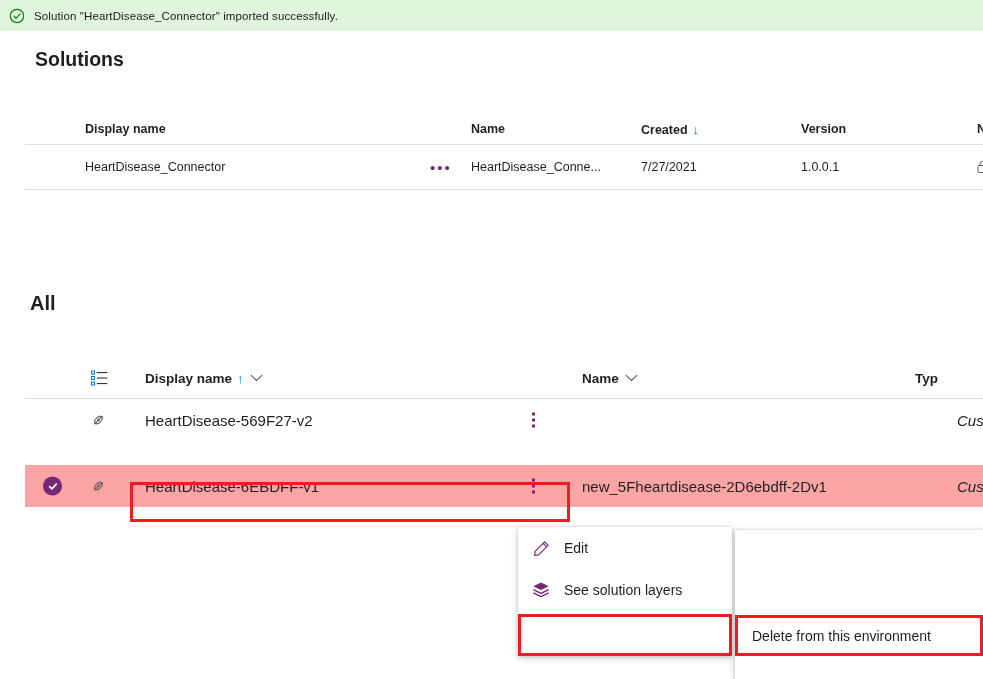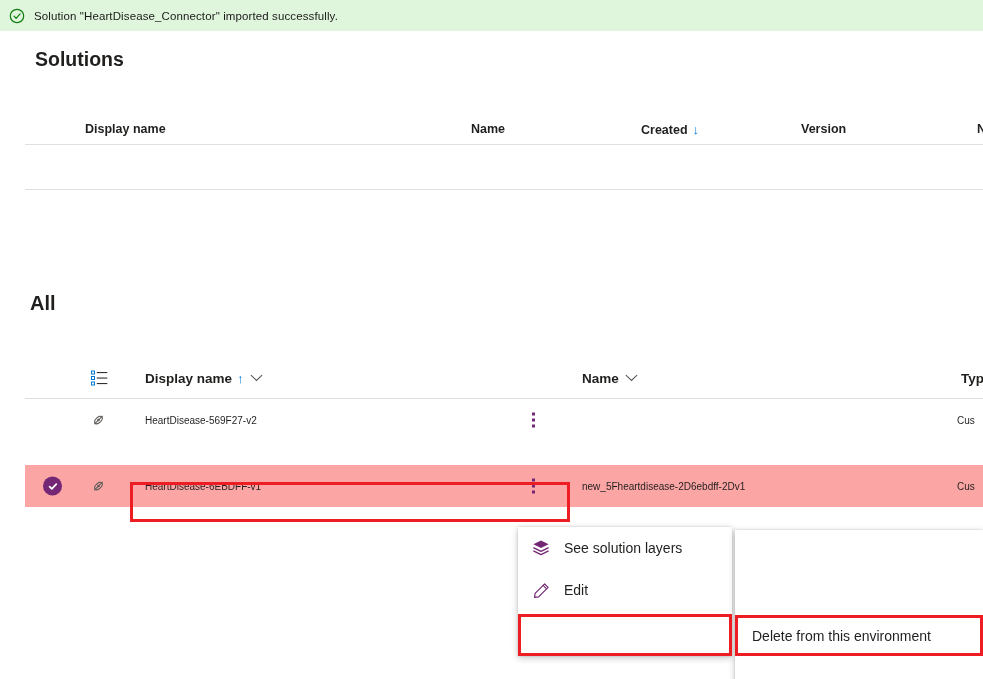--- a/index.html
+++ b/index.html
@@ -127,54 +127,54 @@
     position: absolute;
     top: 50%;
     transform: translateY(-50%);
     white-space: nowrap;
     display: flex;
     align-items: center;
   }
   .ah-icon    { left: 66px; }
   .ah-display { left: 120px; }
   .ah-name    { left: 557px; }
-  .ah-type    { left: 936px; }
+  .ah-type    { left: 890px; }
 
   .all-divider {
     position: absolute;
     left: 25px;
     width: 958px;
     height: 1px;
     background: #e1dfdd;
   }
   #all-div-top { top: 367px; }
 
   .all-row {
     position: absolute;
     left: 25px;
     width: 958px;
     height: 42px;
-    font-size: 10px;
+    font-size: 15px;
     color: #201f1e;
   }
   #all-row-1 { top: 368px; background: #ffffff; }
   #all-row-2 { top: 434px; background: #fca5a5; padding-left: 48px; }
 
   .all-row .cell {
     position: absolute;
     top: 50%;
     transform: translateY(-50%);
     white-space: nowrap;
   }
   .ar-check   { left: 18px; }
   .ar-icon    { left: 66px; }
   .ar-display { left: 120px; }
   .ar-kebab   { left: 507px; }
   .ar-name    { left: 557px; }
-  .ar-type    { left: 932px; }
+  .ar-type    { left: 932px; font-style: italic; }
 
   .check-circle {
     width: 19px; height: 19px;
     border-radius: 50%;
     background: #742774;
     display: flex;
     align-items: center;
     justify-content: center;
   }
   .check-circle svg { display: block; }
@@ -271,20 +271,33 @@
     <span class="cell c-name">Name</span>
     <span class="cell c-created">
       <span>Created</span><span class="sort-arrow">↓</span>
     </span>
     <span class="cell c-version">Version</span>
     <span class="cell c-n">N</span>
   </div>
 
   <div class="sol-divider" id="sol-div-top"></div>
 
+  <div class="sol-row">
+    <span class="cell c-display">HeartDisease_Connector</span>
+    <span class="cell c-ellip ellipsis-h">•••</span>
+    <span class="cell c-name">HeartDisease_Conne...</span>
+    <span class="cell c-created">7/27/2021</span>
+    <span class="cell c-version">1.0.0.1</span>
+    <span class="cell c-n">
+      <svg class="sol-lock" viewBox="0 0 11 13">
+        <rect x="1" y="5" width="9" height="7" rx="1" fill="none" stroke="#605e5c" stroke-width="1"></rect>
+        <path d="M3 5 V3.4 A2.5 2.5 0 0 1 8 3.4 V5" fill="none" stroke="#605e5c" stroke-width="1"></path>
+      </svg>
+    </span>
+  </div>
 
   <div class="sol-divider" id="sol-div-bot"></div>
 
   <div class="section-title" id="all-title">All</div>
 
   <div class="all-header">
     <span class="cell ah-icon">
       <svg width="17" height="17" viewBox="0 0 17 17">
         <rect x="0.5" y="1.5" width="3" height="3" fill="none" stroke="#0078d4" stroke-width="1"></rect>
         <rect x="0.5" y="7" width="3" height="3" fill="none" stroke="#0078d4" stroke-width="1"></rect>
@@ -358,39 +371,39 @@
           <i></i>
         </span>
     </span>
     <span class="cell ar-name">new_5Fheartdisease-2D6ebdff-2Dv1</span>
     <span class="cell ar-type">Cus</span>
   </div>
 
   <div class="menu" id="ctx-menu">
     <div class="menu-item">
       <span class="mi-icon">
+        <svg width="17" height="17" viewBox="0 0 17 17">
+          <path d="M11.6 1.9 L15.1 5.4 L5.6 14.9 L1.6 15.4 L2.1 11.4 Z" fill="none" stroke="#742774" stroke-width="1.15" stroke-linejoin="round"></path>
+          <path d="M10.1 3.4 L13.6 6.9" fill="none" stroke="#742774" stroke-width="1.15"></path>
+        </svg>
+      </span>
+      <span class="mi-label">Edit</span>
+    </div>
+
+    <div class="menu-item">
+      <span class="mi-icon">
         <svg width="18" height="18" viewBox="0 0 18 18">
           <path d="M9 1.6 L16.6 5.3 L9 9 L1.4 5.3 Z" fill="#742774"></path>
           <path d="M1.4 8.6 L9 12.3 L16.6 8.6" fill="none" stroke="#742774" stroke-width="1.3" stroke-linejoin="round"></path>
           <path d="M1.4 11.9 L9 15.6 L16.6 11.9" fill="none" stroke="#742774" stroke-width="1.3" stroke-linejoin="round"></path>
         </svg>
       </span>
       <span class="mi-label">See solution layers</span>
     </div>
 
-    <div class="menu-item">
-      <span class="mi-icon">
-        <svg width="17" height="17" viewBox="0 0 17 17">
-          <path d="M11.6 1.9 L15.1 5.4 L5.6 14.9 L1.6 15.4 L2.1 11.4 Z" fill="none" stroke="#742774" stroke-width="1.15" stroke-linejoin="round"></path>
-          <path d="M10.1 3.4 L13.6 6.9" fill="none" stroke="#742774" stroke-width="1.15"></path>
-        </svg>
-      </span>
-      <span class="mi-label">Edit</span>
-    </div>
-
   </div>
 
   <div class="menu" id="ctx-sub">
     <div class="sub-spacer"></div>
     <div class="menu-item">
       <span class="mi-label">Delete from this environment</span>
     </div>
   </div>
 
   <div class="redbox" id="redbox-row"></div>

